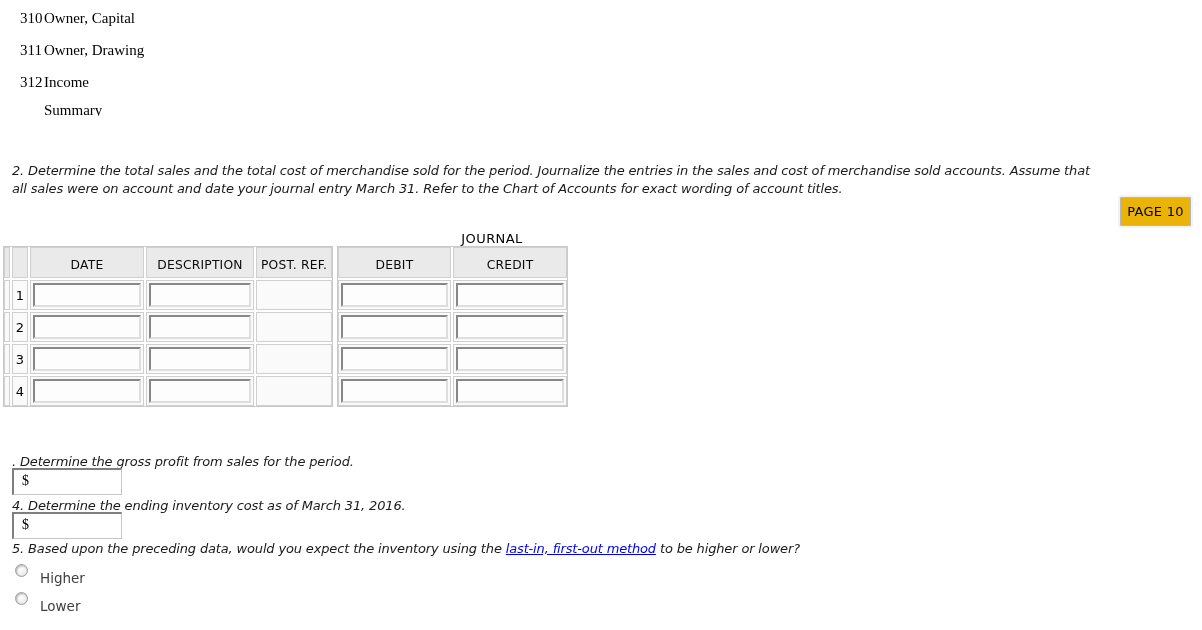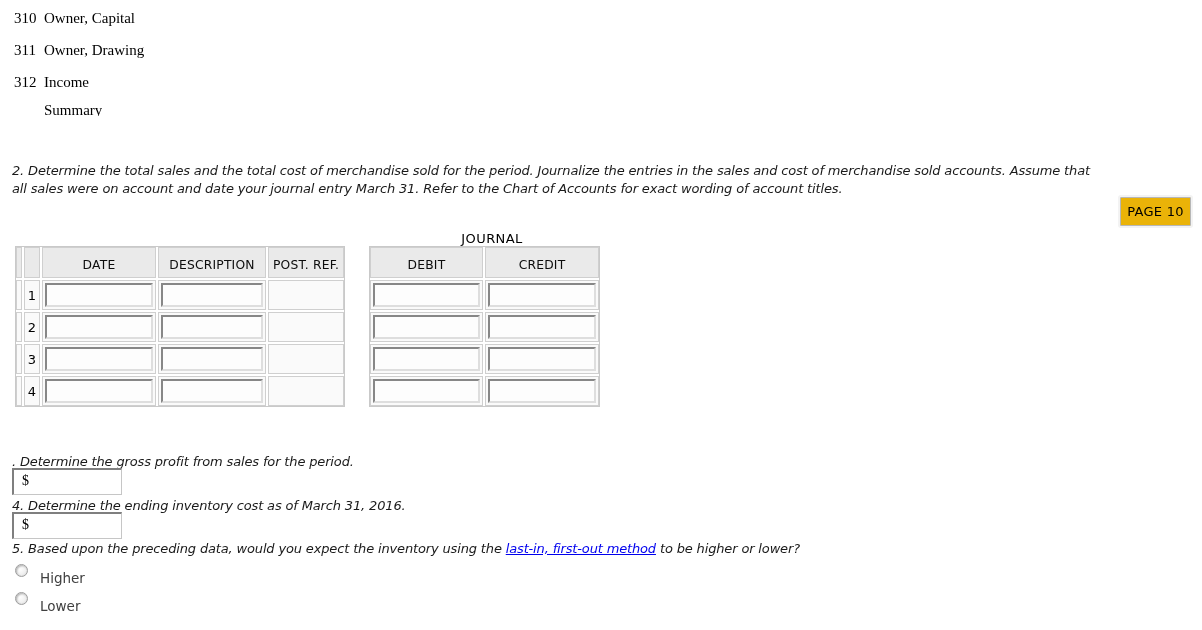--- a/index.html
+++ b/index.html
@@ -3,21 +3,21 @@
 <meta charset="utf-8">
 <style>
   html,body{margin:0;padding:0;}
   body{
     width:1202px;height:630px;position:relative;overflow:hidden;
     background:#ffffff;font-family:"DejaVu Sans",sans-serif;color:#111;
   }
 
   
   .acct-row{position:absolute;left:0;white-space:nowrap;font-family:"Liberation Serif","DejaVu Serif",serif;font-size:15px;line-height:16px;color:#000;}
-  .acct-num{position:absolute;left:14px;}
+  .acct-num{position:absolute;left:20px;}
   .acct-name{position:absolute;left:44px;}
   .clip{display:inline-block;height:14px;overflow:hidden;}
 
   
   .instr-line,.q-text{
     position:absolute;left:12px;white-space:nowrap;
     font-style:italic;font-size:13px;letter-spacing:-0.15px;color:#1a1a1a;line-height:16px;
   }
   .q-link{color:#0000EE;text-decoration:underline;cursor:pointer;}
 
@@ -32,22 +32,22 @@
 
   
   .journal-title{
     position:absolute;left:0;top:231px;width:984px;text-align:center;
     font-size:13px;letter-spacing:0.4px;color:#000;
   }
   .jgroup{
     position:absolute;top:246px;display:grid;gap:2px;
     border:1px solid #c9c9c9;background:#ffffff;box-sizing:border-box;
   }
-  .jleft{left:15px;width:330px;height:161px;grid-template-columns:6px 16px 114px 108px 76px;grid-template-rows:31px 30px 30px 30px 30px;}
-  .jright{left:337px;width:231px;height:161px;grid-template-columns:113px 114px;grid-template-rows:31px 30px 30px 30px 30px;margin-left:32px;}
+  .jleft{left:3px;width:330px;height:161px;grid-template-columns:6px 16px 114px 108px 76px;grid-template-rows:31px 30px 30px 30px 30px;}
+  .jright{left:337px;width:231px;height:161px;grid-template-columns:113px 114px;grid-template-rows:31px 30px 30px 30px 30px;}
   .jcell{border:1px solid #cfcfcf;background:#fafafa;box-sizing:border-box;overflow:hidden;}
   .jhead{
     background:#eaeaea;display:flex;align-items:flex-end;justify-content:center;
     padding-bottom:5px;font-size:12.3px;letter-spacing:0.2px;color:#0c0c0c;white-space:nowrap;
   }
   .jnum{display:flex;align-items:center;justify-content:center;font-size:13px;color:#000;}
   .jinput{
     display:block;height:24px;margin:2px;box-sizing:border-box;background:#fdfdfd;
     border-top:2px solid #878787;border-left:2px solid #878787;
     border-right:2px solid #dedede;border-bottom:2px solid #dedede;

